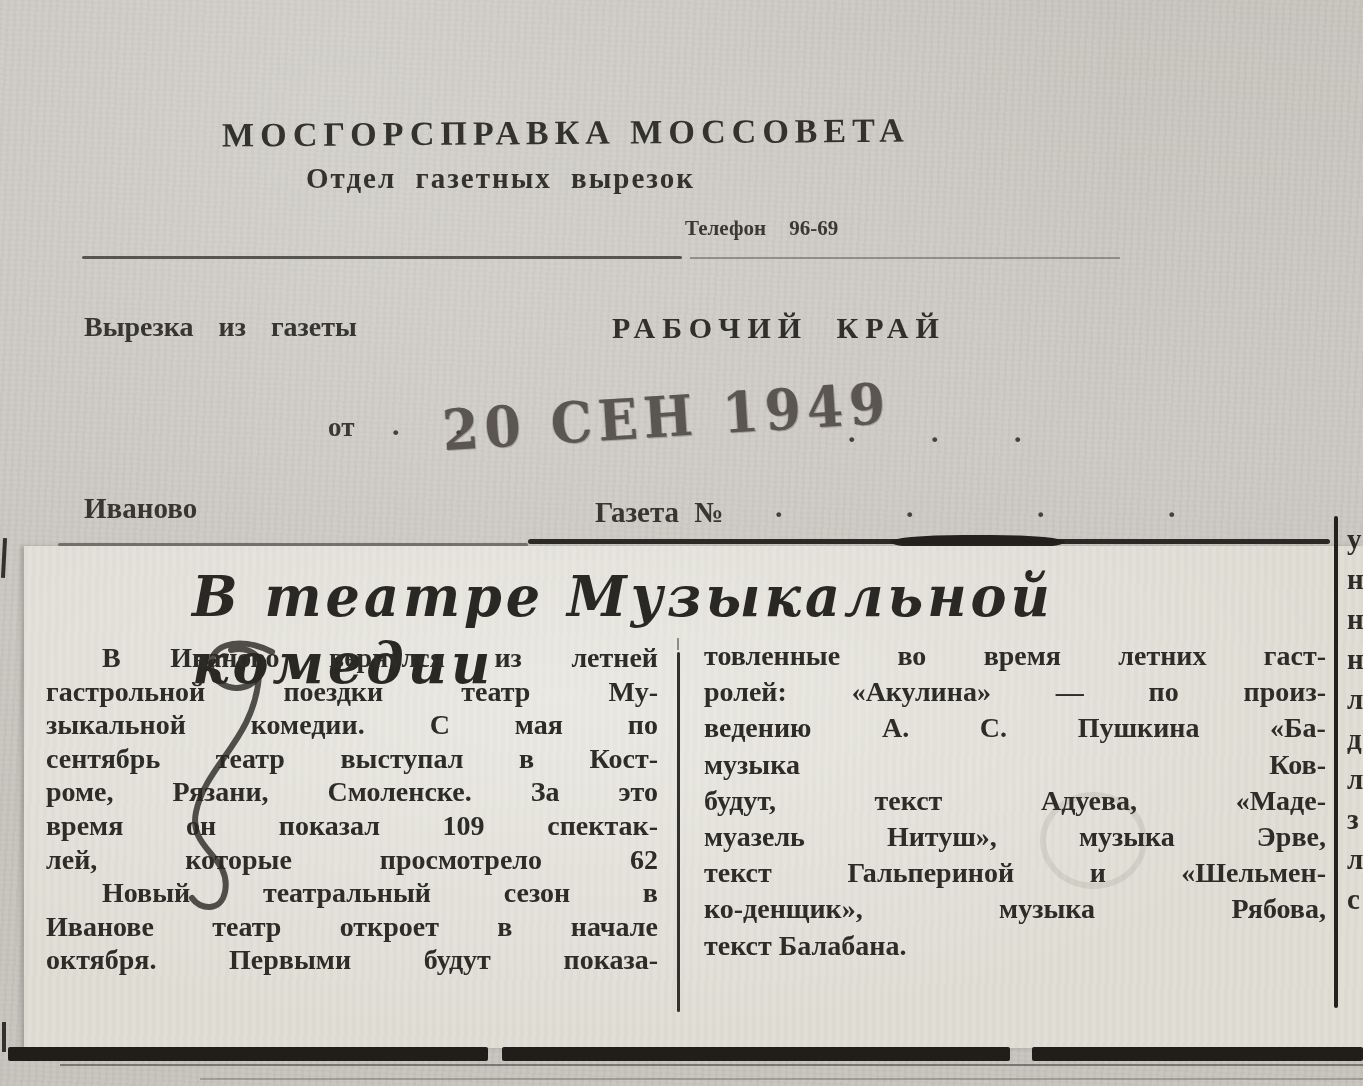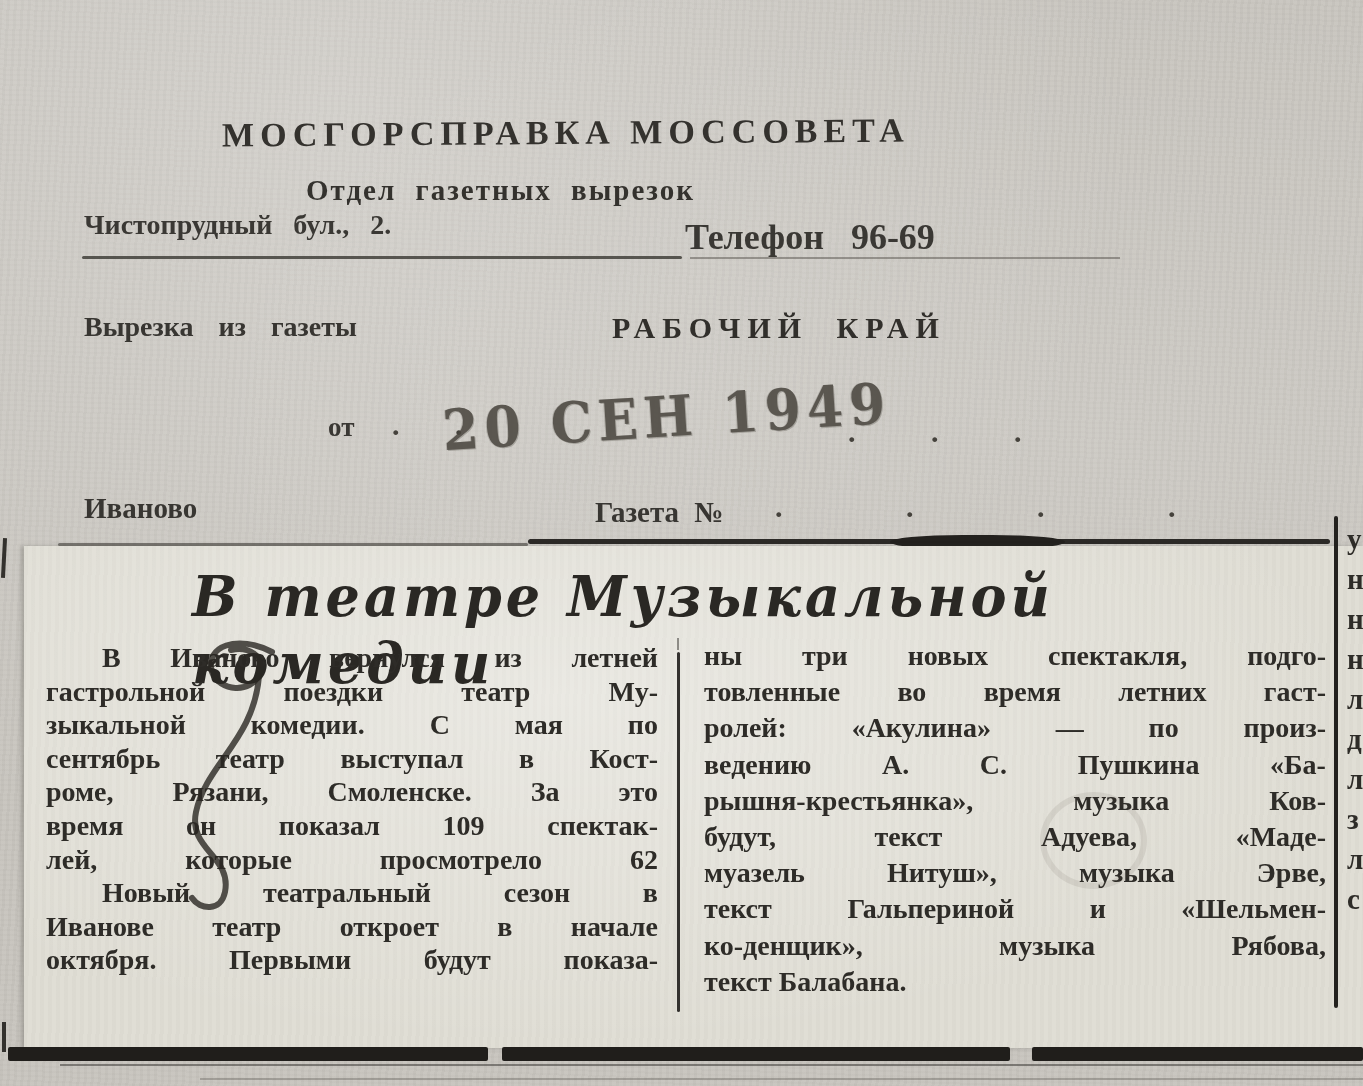--- a/index.html
+++ b/index.html
@@ -13,23 +13,23 @@
       radial-gradient(ellipse at 25% 12%, rgba(255,255,255,.22), transparent 55%),
       radial-gradient(ellipse at 80% 40%, rgba(255,255,255,.10), transparent 60%),
       repeating-linear-gradient(93deg, rgba(110,106,98,.05) 0 3px, rgba(210,206,198,.05) 3px 7px),
       repeating-linear-gradient(2deg, rgba(120,116,108,.04) 0 2px, transparent 2px 5px),
       #c9c6c0;
   }
   .abs{position:absolute;}
 
   
   .org-title{top:114px;left:222px;font-size:34px;font-weight:bold;letter-spacing:6px;color:#34322e;transform:rotate(-.4deg);}
-  .org-subtitle{top:174px;left:306px;font-size:29px;font-weight:bold;letter-spacing:2px;word-spacing:10px;color:#34322e;}
+  .org-subtitle{top:162px;left:306px;font-size:29px;font-weight:bold;letter-spacing:2px;word-spacing:10px;color:#34322e;}
   .address{top:209px;left:84px;font-size:28px;font-weight:bold;word-spacing:14px;color:#3a3834;}
-  .phone{top:216px;left:685px;font-size:36px;font-weight:bold;word-spacing:18px;color:#3a3834;}
+  .phone{top:216px;left:685px;font-size:21px;font-weight:bold;word-spacing:18px;color:#3a3834;}
   .rule1{top:256px;left:82px;width:600px;height:3px;background:#413f3a;border-radius:2px;opacity:.85;}
   .rule1b{top:257px;left:690px;width:430px;height:2px;background:#55524c;opacity:.5;}
   .clip-label{top:311px;left:84px;font-size:28px;font-weight:bold;word-spacing:18px;color:#383632;}
   .paper-name{top:311px;left:612px;font-size:30px;font-weight:bold;letter-spacing:7px;word-spacing:14px;color:#312f2b;}
   .date-prefix{top:412px;left:328px;font-size:27px;font-weight:bold;color:#3a3834;text-align:right;}
   .date-dots-a{top:408px;left:392px;font-size:30px;font-weight:bold;letter-spacing:24px;color:#45423c;}
   .stamp{
     top:386px;left:442px;font-size:52px;font-weight:bold;letter-spacing:6px;
     color:#4b4740;transform:rotate(-3.5deg) scaleY(1.08);
     text-shadow:1px 1px 0 rgba(75,71,64,.35), -1px 0 0 rgba(75,71,64,.25);
@@ -87,21 +87,20 @@
   .bar-faint{top:1078px;left:200px;width:1163px;height:2px;background:#55524c;opacity:.35;}
   .bottom-tick{top:1022px;left:2px;width:4px;height:30px;background:#33312d;}
 </style>
 </head>
 <body>
 
 <div id="scan">
 
   <div class="abs org-title">МОСГОРСПРАВКА МОССОВЕТА</div>
   <div class="abs org-subtitle">Отдел газетных вырезок</div>
-  <div class="abs address">Чистопрудный бул., 2.</div>
   <div class="abs phone">Телефон 96-69</div>
   <div class="abs rule1"></div>
   <div class="abs rule1b"></div>
 
   <div class="abs paper-name">РАБОЧИЙ КРАЙ</div>
   <div class="abs clip-label">Вырезка из газеты</div>
 
   <div class="abs date-prefix">от</div>
   <div class="abs date-dots-a">. .</div>
   <div class="abs stamp">20 СЕН 1949</div>
@@ -183,27 +182,20 @@
       <div class="tline just">
         <span>октября.</span>
         <span>Первыми</span>
         <span>будут</span>
         <span>показа-</span>
       </div>
     </div>
   <div class="abs col-divider"></div>
   <div class="abs column rcol">
       <div class="tline just">
-        <span>ны</span>
-        <span>три</span>
-        <span>новых</span>
-        <span>спектакля,</span>
-        <span>подго-</span>
-      </div>
-      <div class="tline just">
         <span>товленные</span>
         <span>во</span>
         <span>время</span>
         <span>летних</span>
         <span>гаст-</span>
       </div>
       <div class="tline just">
         <span>ролей:</span>
         <span>«Акулина»</span>
         <span>—</span>
@@ -211,21 +203,20 @@
         <span>произ-</span>
       </div>
       <div class="tline just">
         <span>ведению</span>
         <span>А.</span>
         <span>С.</span>
         <span>Пушкина</span>
         <span>«Ба-</span>
       </div>
       <div class="tline just">
-        <span>рышня-крестьянка»,</span>
         <span>музыка</span>
         <span>Ков-</span>
       </div>
       <div class="tline just">
         <span>будут,</span>
         <span>текст</span>
         <span>Адуева,</span>
         <span>«Маде-</span>
       </div>
       <div class="tline just">

